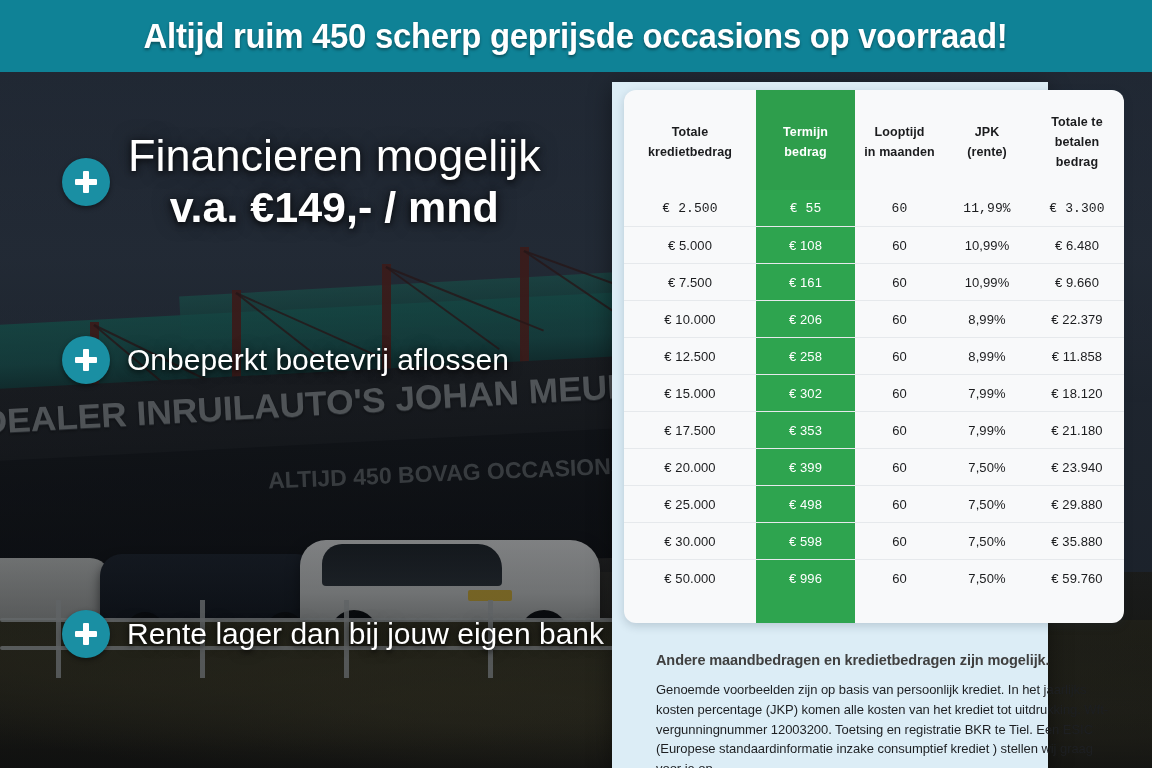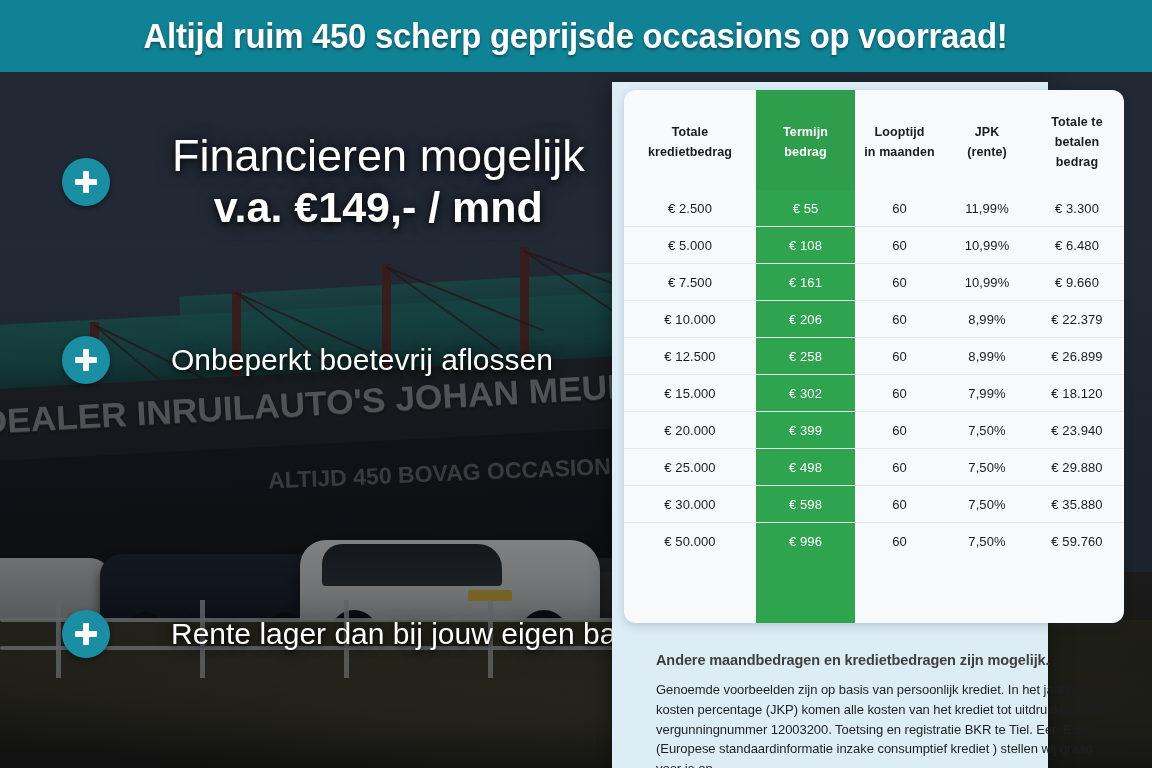--- a/index.html
+++ b/index.html
@@ -199,21 +199,20 @@
     position: absolute;
     left: 0; top: 72px;
     width: 612px;
     height: 696px;
     z-index: 20;
   }
   .bullet-row {
     position: absolute;
     display: flex;
     align-items: center;
-    gap: 44px;
   }
   .plus-badge {
     flex: 0 0 auto;
     width: 48px; height: 48px;
     border-radius: 50%;
     background: #1a8fa3;
     position: relative;
     box-shadow: 0 2px 5px rgba(0,0,0,0.45);
   }
   .plus-badge::before, .plus-badge::after {
@@ -304,21 +303,21 @@
     line-height: 1.6;
     letter-spacing: 0.1px;
   }
   table#rate-table td {
     font-size: 13px;
     font-weight: normal;
     padding: 10.5px 2px;
     border-top: 1px solid #e6e9ec;
     letter-spacing: 0.1px;
   }
-  table#rate-table tbody tr:first-child td { border-top: none; }
+  table#rate-table tbody tr:first-child td { border-top: none; font-family: Liberation Mono, monospace; }
 
   
   col.c1 { width: 132px; }
   col.c2 { width: 99px; }
   col.c3 { width: 89px; }
   col.c4 { width: 86px; }
   col.c5 { width: 94px; }
 
   
   th.green-col, td.green-col {
@@ -500,28 +499,35 @@
               <td class="green-col">€ 206</td>
               <td>60</td>
               <td>8,99%</td>
               <td>€ 22.379</td>
             </tr>
             <tr>
               <td>€ 12.500</td>
               <td class="green-col">€ 258</td>
               <td>60</td>
               <td>8,99%</td>
-              <td>€ 26.899</td>
+              <td>€ 11.858</td>
             </tr>
             <tr>
               <td>€ 15.000</td>
               <td class="green-col">€ 302</td>
               <td>60</td>
               <td>7,99%</td>
               <td>€ 18.120</td>
+            </tr>
+            <tr>
+              <td>€ 17.500</td>
+              <td class="green-col">€ 353</td>
+              <td>60</td>
+              <td>7,99%</td>
+              <td>€ 21.180</td>
             </tr>
             <tr>
               <td>€ 20.000</td>
               <td class="green-col">€ 399</td>
               <td>60</td>
               <td>7,50%</td>
               <td>€ 23.940</td>
             </tr>
             <tr>
               <td>€ 25.000</td>

